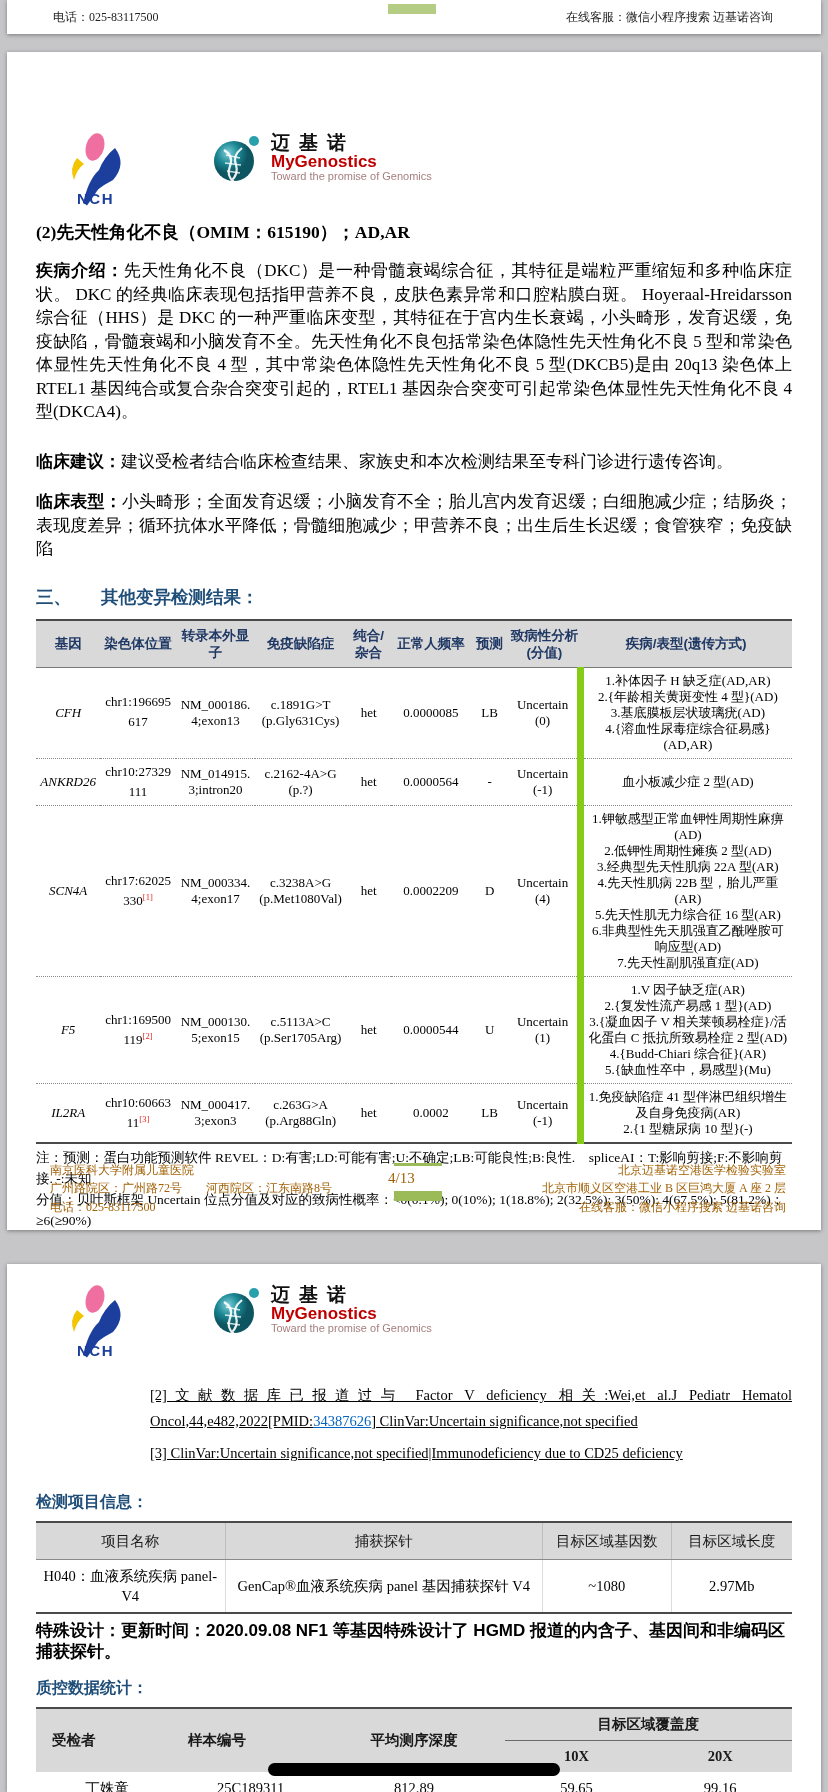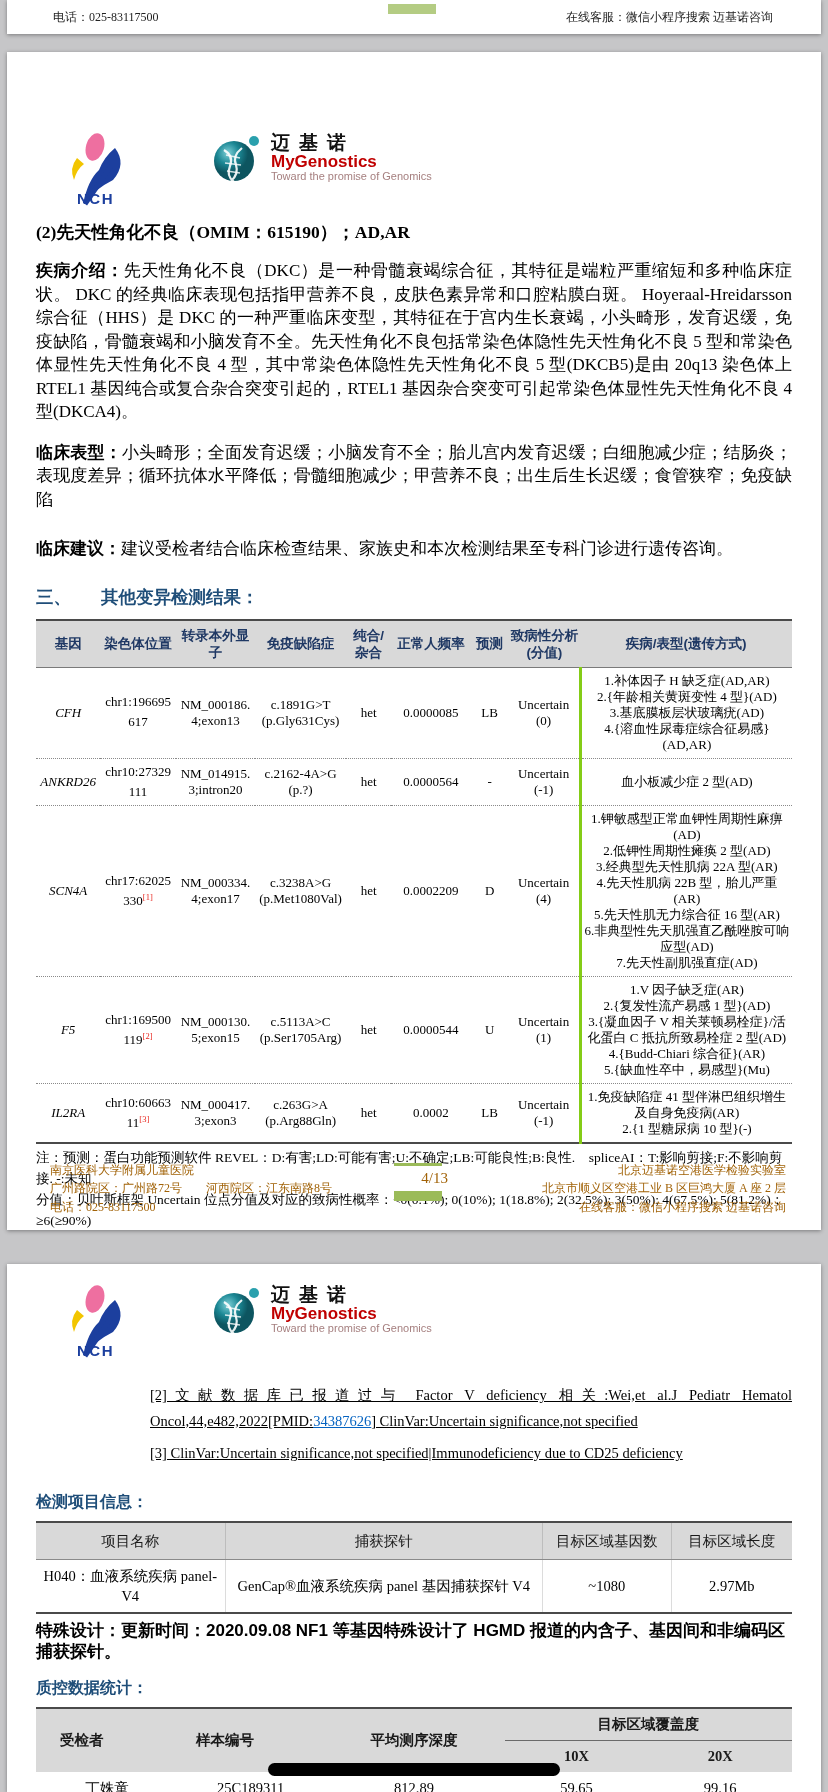--- a/index.html
+++ b/index.html
@@ -57,53 +57,53 @@
   .vtable th{
     background:var(--table-header-bg);color:#1f3864;font-weight:bold;
     font-family:"Liberation Sans",sans-serif;font-size:13.5px;line-height:17px;
     padding:6px 1px;border-bottom:1.5px solid #7a7a7a;text-align:center;
   }
   .vtable td{
     padding:5px 2px;text-align:center;vertical-align:middle;
     border-bottom:1.2px dotted #8a8a8a;
   }
   .vtable tr:last-child td{border-bottom:none;}
-  .vtable td.disease{border-left:3px solid #84cc16;}
+  .vtable td.disease{border-left:7px solid #84cc16;}
   .vtable .gene{font-style:italic;}
   .brk{word-break:break-all;}
   .ml{white-space:pre-line;}
   sup.ref-sup{color:var(--sup-red);font-size:8.5px;}
 
   .note{font-size:13.5px;line-height:21px;margin-top:3px;white-space:pre-line;}
   .ref-text{flex:1;font-size:14.5px;line-height:31px;text-align:justify;}
   .page-5 .ref-block{margin-left:114px;margin-top:22px;}
   .page-5 .ref-text{line-height:26px;text-decoration:underline;}
   a.pmid{color:var(--link-blue);text-decoration:underline;cursor:pointer;}
 
   
   .p4-footer{position:absolute;left:43px;right:35px;bottom:14px;font-size:12px;line-height:18.5px;color:#a16207;}
   .p4-footer .f-left{float:left;text-align:left;}
   .p4-footer .f-right{float:right;text-align:right;}
-  .f-center{position:absolute;left:50%;transform:translateX(-50%);top:2px;width:60px;text-align:right;}
+  .f-center{position:absolute;left:50%;transform:translateX(-50%);top:2px;width:60px;text-align:left;}
   .f-line{width:48px;height:3px;background:var(--green);margin:0 auto;}
   .f-page{font-size:15px;margin:3px 0 4px;}
   .f-bar{width:48px;height:10px;background:var(--green);margin:0 auto;}
 
   
   .h-blue{margin-top:20px;font-size:16px;font-weight:bold;color:var(--heading-blue);font-family:"Liberation Sans",sans-serif;}
   .ptable{margin-top:8px;font-size:14.5px;line-height:20px;border-top:2px solid #4a4a4a;border-bottom:2px solid #4a4a4a;}
   .ptable th{background:var(--table-header-bg);font-weight:normal;color:#1a1a1a;padding:8px 4px;border-bottom:1.2px solid #8a8a8a;border-left:1px solid #bdbdbd;text-align:center;}
   .ptable th:first-child{border-left:none;}
   .ptable td{padding:6px 4px;text-align:center;vertical-align:middle;border-left:1px solid #dcdcdc;}
   .ptable td:first-child{border-left:none;}
   .special{margin-top:6px;font-size:17px;font-weight:bold;font-family:"Liberation Sans",sans-serif;line-height:21px;}
 
   .qtable{margin-top:8px;font-size:14.5px;line-height:19px;border-top:2px solid #4a4a4a;border-bottom:2px solid #4a4a4a;}
   .qtable th{background:var(--table-header-bg);font-weight:bold;font-family:"Liberation Sans",sans-serif;color:#1a1a1a;padding:6px 6px;text-align:center;}
-  .qtable th.rspan{text-align:left;padding-left:24px;}
+  .qtable th.rspan{text-align:left;padding-left:16px;}
   .qtable th.cov{border-bottom:1.2px solid #6a6a6a;}
   .qtable thead tr:last-child th{font-weight:bold;font-family:"Liberation Serif",serif;}
   .qtable td{padding:7px 6px;text-align:center;background:#fff;}
   .qtable td.ta-l{text-align:center;padding-left:12px;}
 
   .home-indicator{position:absolute;left:50%;transform:translateX(-50%);top:1763px;width:292px;height:13px;border-radius:7px;background:#000;z-index:9;}
 </style>
 </head>
 <body>
 
@@ -146,23 +146,23 @@
         <span class="mg-tag">Toward the promise of Genomics</span>
       </div>
     </div>
   </div>
 
   <div class="content">
     <div class="doc-title">(2)先天性角化不良（OMIM：615190）；AD,AR</div>
 
     <p class="para"><span class="lbl">疾病介绍：</span><span>先天性角化不良（DKC）是一种骨髓衰竭综合征，其特征是端粒严重缩短和多种临床症状。 DKC 的经典临床表现包括指甲营养不良，皮肤色素异常和口腔粘膜白斑。 Hoyeraal-Hreidarsson 综合征（HHS）是 DKC 的一种严重临床变型，其特征在于宫内生长衰竭，小头畸形，发育迟缓，免疫缺陷，骨髓衰竭和小脑发育不全。先天性角化不良包括常染色体隐性先天性角化不良 5 型和常染色体显性先天性角化不良 4 型，其中常染色体隐性先天性角化不良 5 型(DKCB5)是由 20q13 染色体上 RTEL1 基因纯合或复合杂合突变引起的，RTEL1 基因杂合突变可引起常染色体显性先天性角化不良 4 型(DKCA4)。</span></p>
 
+    <p class="para" style="margin-top:26px"><span class="lbl">临床建议：</span><span>建议受检者结合临床检查结果、家族史和本次检测结果至专科门诊进行遗传咨询。</span></p>
+
     <p class="para" style="margin-top:17px"><span class="lbl">临床表型：</span><span>小头畸形；全面发育迟缓；小脑发育不全；胎儿宫内发育迟缓；白细胞减少症；结肠炎；表现度差异；循环抗体水平降低；骨髓细胞减少；甲营养不良；出生后生长迟缓；食管狭窄；免疫缺陷</span></p>
-
-    <p class="para" style="margin-top:26px"><span class="lbl">临床建议：</span><span>建议受检者结合临床检查结果、家族史和本次检测结果至专科门诊进行遗传咨询。</span></p>
 
     <div class="sec-heading"><span class="sec-no">三、</span><span>其他变异检测结果：</span></div>
 
     <table class="vtable">
       <colgroup>
         <col style="width:8.5%">
           <col style="width:10%">
           <col style="width:10.5%">
           <col style="width:12%">
           <col style="width:6%">

